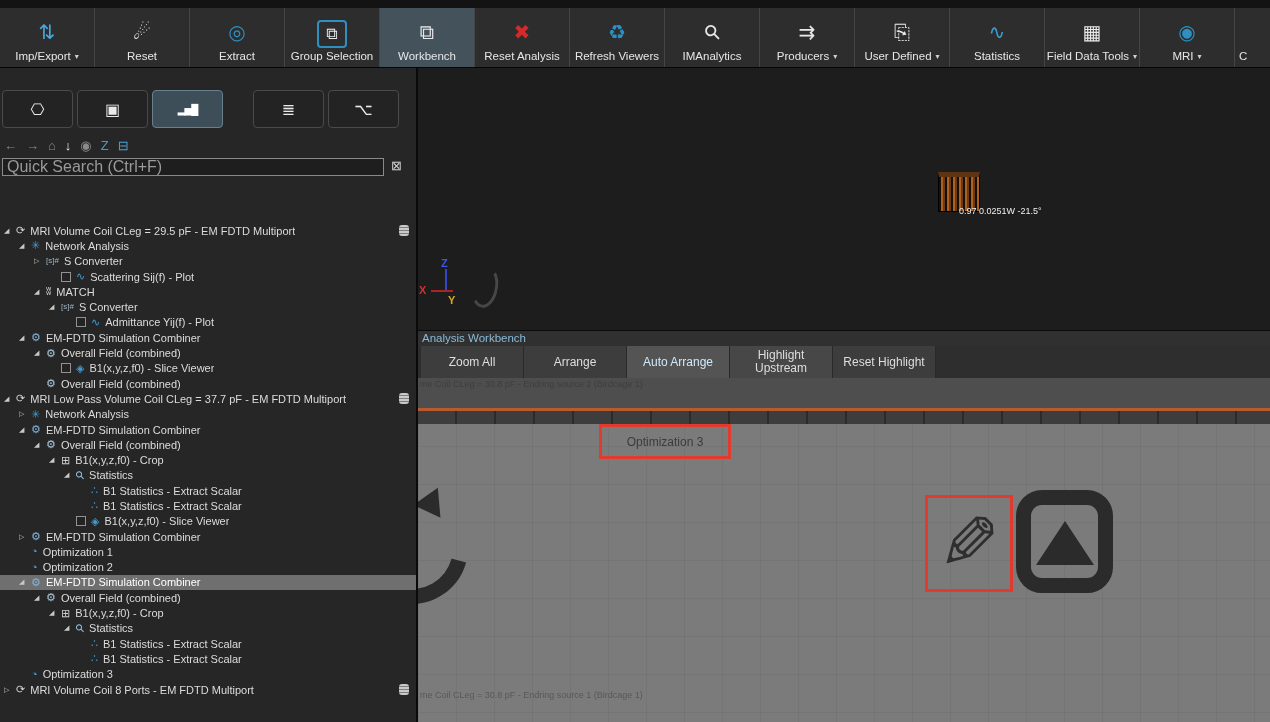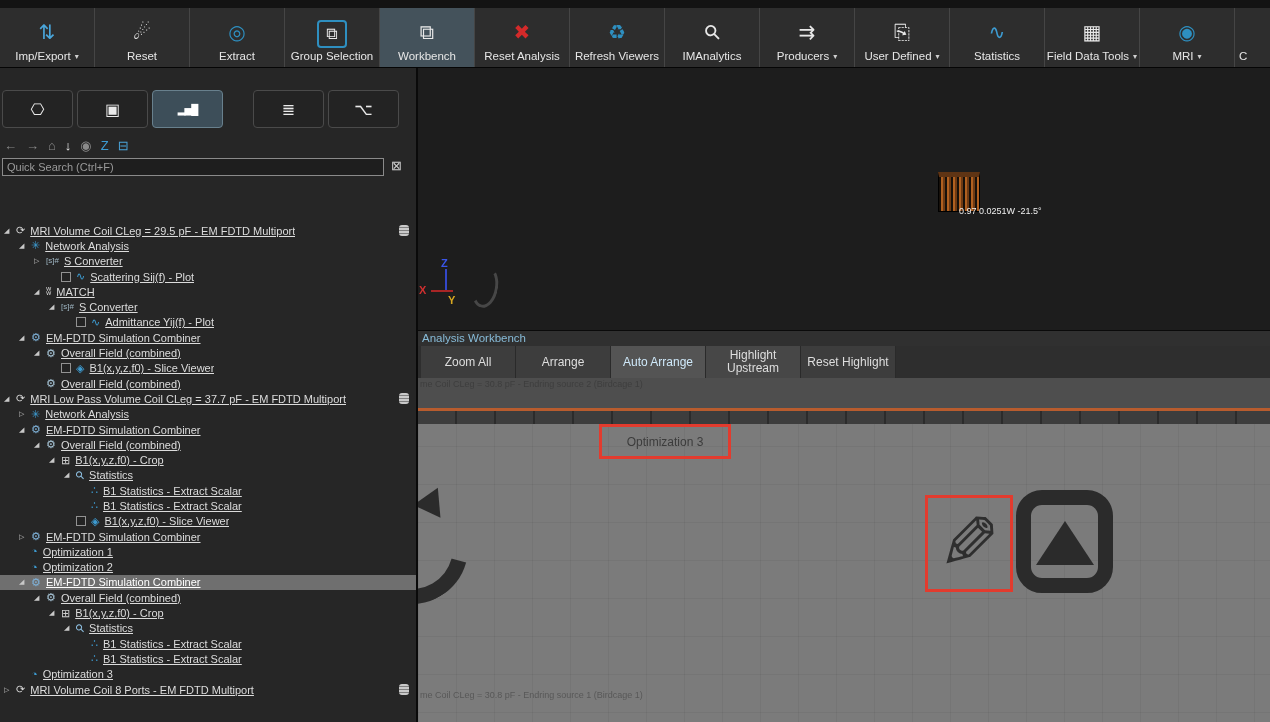--- a/index.html
+++ b/index.html
@@ -27,33 +27,33 @@
   .exp-close{position:absolute;right:8px;top:3px;color:#9a9a9a;font-size:11px;cursor:pointer;}
   .filter-row{position:absolute;top:22px;left:2px;width:412px;display:flex;}
   .fb{width:71px;height:38px;margin-right:4px;background:#232323;border:1px solid #4a4a4a;border-radius:4px;
       color:#eaeaea;display:flex;align-items:center;justify-content:center;font-size:16px;cursor:pointer;}
   .fb.active{background:#3d4e59;border-color:#68808d;}
   .fb.gap{margin-left:26px;}
   .fb .bars{font-size:10px;letter-spacing:-1px;color:#fff;}
   .quick-row{position:absolute;top:68px;left:4px;display:flex;gap:9px;align-items:center;height:18px;}
   .qi{font-size:13px;line-height:1;cursor:pointer;}
   .search{position:absolute;top:90px;left:2px;width:382px;height:18px;background:#1e1e1e;
-          border:1px solid #8a8a8a;color:#b5b5b5;font-size:11px;padding:0 4px;
+          border:1px solid #8a8a8a;color:#b5b5b5;font-size:16px;padding:0 4px;
           font-family:"Liberation Sans",sans-serif;}
   .search::placeholder{color:#9a9a9a;}
   .search-clear{position:absolute;top:91px;left:391px;color:#cfcfcf;font-size:13px;line-height:14px;cursor:pointer;}
 
   .tree{position:absolute;top:155px;left:0;width:418px;}
   .trow{height:15.3px;display:flex;align-items:center;font-size:11px;color:#dcdcdc;
         white-space:nowrap;position:relative;cursor:pointer;}
   .trow.selected{background:#6f6f6f;color:#ffffff;}
   .arrow{flex:0 0 12px;font-size:7px;color:#c8c8c8;text-align:left;}
   .chk{flex:0 0 10px;width:10px;height:10px;border:1px solid #929292;background:#232323;margin-right:5px;}
   .ticon{margin-right:5px;font-size:11px;line-height:1;}
-  .tlabel{overflow:hidden;text-decoration:underline;}
+  .tlabel{overflow:hidden;}
   .db{position:absolute;right:9px;top:2px;width:10px;height:11px;border-radius:3px;
       background:repeating-linear-gradient(#c9c9c9 0 2px,#7e7e7e 2px 3px);}
 
   
   .viewport{position:absolute;left:418px;top:68px;width:852px;height:262px;background:#1d1d1d;overflow:hidden;}
   .coil{position:absolute;left:520px;top:104px;width:42px;height:40px;
         background:repeating-linear-gradient(90deg,#16100a 0 2px,#b06020 2px 4px,#6e3a13 4px 6px);
         border:1px solid #000;border-top:5px solid #5f3414;}
   .coil-label{position:absolute;left:541px;top:138px;color:#efefef;font-size:9px;letter-spacing:0;}
   .ax{position:absolute;font-weight:bold;font-size:11px;line-height:1;}
@@ -63,21 +63,21 @@
   .ax-xline{position:absolute;left:13px;top:222px;width:22px;height:2px;background:#a82525;}
   .ax-y{left:30px;top:227px;color:#d8a820;}
   .ax-arc{position:absolute;left:54px;top:198px;width:26px;height:42px;border:3px solid rgba(170,170,170,.3);
           border-radius:50%;border-left-color:transparent;border-top-color:transparent;transform:rotate(10deg);}
 
   
   .wb-title{position:absolute;left:418px;top:330px;width:852px;height:16px;background:#303030;
             color:#87bbd8;font-size:11.5px;padding:1px 0 0 4px;border-top:1px solid #0a0a0a;}
   .wb-btnrow{position:absolute;left:418px;top:346px;width:852px;height:32px;background:#2e2e2e;
              display:flex;padding-left:3px;}
-  .wb-btn{width:95px;height:32px;display:flex;align-items:center;justify-content:center;text-align:center;
+  .wb-btn{width:103px;height:32px;display:flex;align-items:center;justify-content:center;text-align:center;
           font-size:12px;line-height:13px;color:#dedede;background:#3d3d3d;border-right:1px solid #2a2a2a;cursor:pointer;}
   .wb-btn.active{background:#545454;color:#cfe9fa;}
   .wb-btn.alt{background:#474747;}
   .wb-strip{position:absolute;left:418px;top:378px;width:852px;height:30px;background:#4e4e4e;}
   .ghost{color:#3e3e3e;font-size:9px;padding:1px 0 0 2px;white-space:nowrap;}
 
   .canvas{position:absolute;left:418px;top:408px;width:852px;height:314px;background:#7b7b7b;overflow:hidden;
           background-image:linear-gradient(rgba(0,0,0,.05) 1px,transparent 1px),
                            linear-gradient(90deg,rgba(0,0,0,.05) 1px,transparent 1px);
           background-size:38px 38px;}

